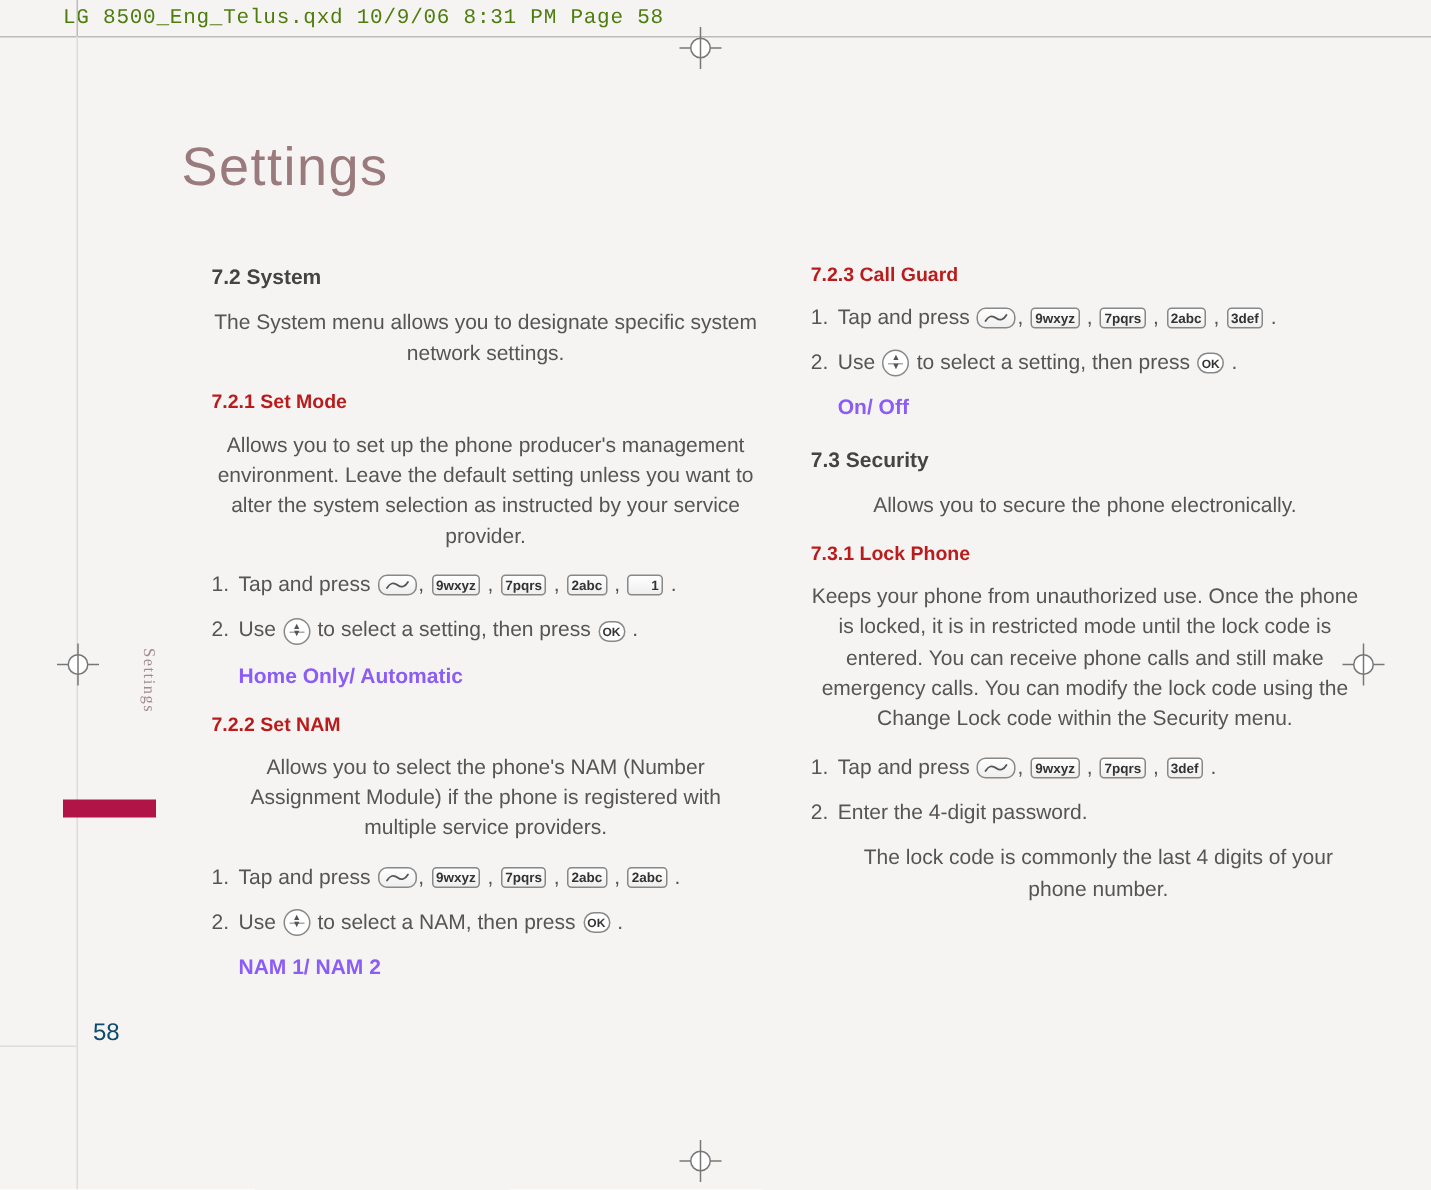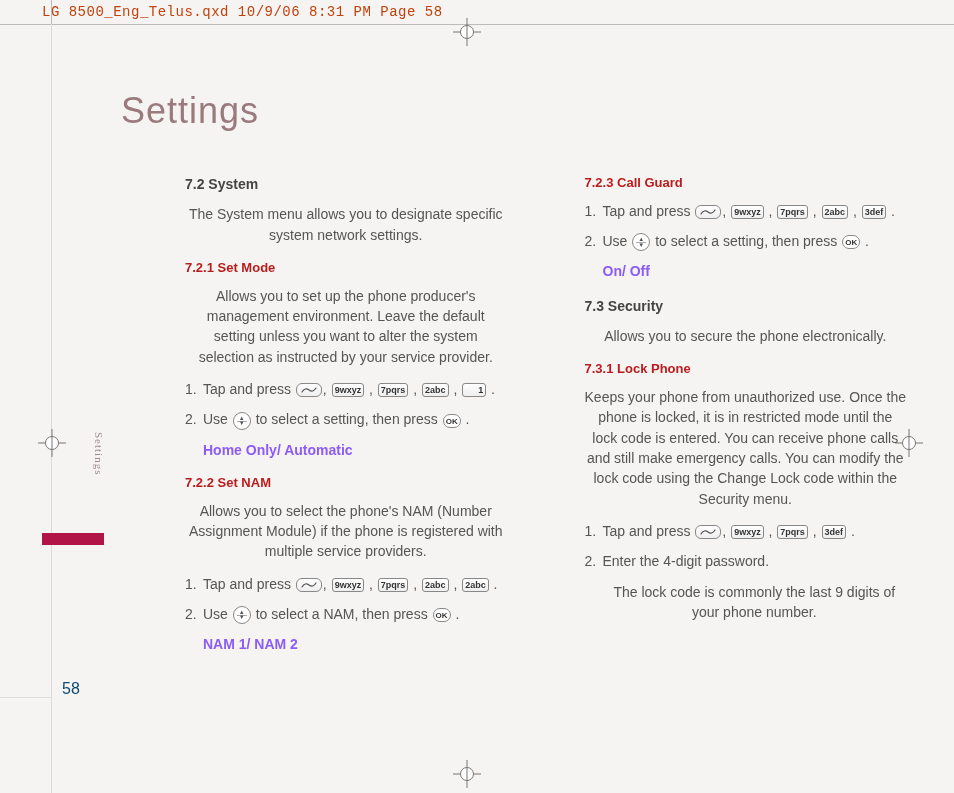--- a/index.html
+++ b/index.html
@@ -1,18 +1,18 @@
 <!DOCTYPE html>
 <html><head>
 <meta charset="utf-8">
 <style>
   * { box-sizing: border-box; margin: 0; padding: 0; }
   html, body { width: 954px; height: 793px; background: #fff; font-family: Arial, Helvetica, sans-serif; color: #333; }
   .page { position: relative; width: 954px; height: 793px; background: #f6f4f2; }
-  .header-line { position: absolute; top: 4px; left: 42px; font-family: "Courier New", monospace; font-size: 14px; color: #c2410c; letter-spacing: 0.5px; }
+  .header-line { position: absolute; top: 4px; left: 42px; font-family: "Courier New", monospace; font-size: 14px; color: #4d7c0f; letter-spacing: 0.5px; }
   .crop-top-rule { position: absolute; top: 24px; left: 0; right: 0; height: 1px; background: #bbb; }
   .crop-top-tick { position: absolute; top: 0; left: 51px; width: 1px; height: 24px; background: #bbb; }
   .margin-rule-v { position: absolute; top: 24px; bottom: 0; left: 51px; width: 1px; background: #dcdcdc; }
   .margin-rule-h { position: absolute; left: 0; top: 697px; width: 51px; height: 1px; background: #dcdcdc; }
 
   .reg-mark { position: absolute; width: 28px; height: 28px; }
   .reg-mark::before, .reg-mark::after { content: ""; position: absolute; background: #777; }
   .reg-mark::before { left: 0; right: 0; top: 50%; height: 1px; transform: translateY(-0.5px); }
   .reg-mark::after  { top: 0; bottom: 0; left: 50%; width: 1px; transform: translateX(-0.5px); }
   .reg-mark .ring { position: absolute; top:50%; left:50%; width: 14px; height: 14px; border: 1px solid #777; border-radius: 50%; transform: translate(-50%,-50%); background: #fff; }
@@ -22,21 +22,21 @@
   .reg-right { top: 443px; left: 895px; transform: translateY(-50%); }
 
   .title { position: absolute; left: 121px; top: 90px; font-size: 36px; font-weight: 300; color: #9a7a7c; letter-spacing: 1px; font-family: "Helvetica Neue", Arial, sans-serif; }
 
   .side-label { position: absolute; left: 105px; top: 432px; transform: rotate(90deg); transform-origin: left top; font-size: 11px; color: #a08c8e; letter-spacing: 1px; font-family: Georgia, serif; }
   .side-tab { position: absolute; left: 42px; top: 533px; width: 62px; height: 12px; background: #b11446; }
 
   .page-num { position: absolute; left: 62px; top: 680px; font-size: 16px; color: #0c4a6e; }
 
   .cols { position: absolute; left: 141px; top: 170px; right: 48px; bottom: 110px; display: flex; gap: 34px; font-size: 14px; color: #555; line-height: 1.45; font-family: "Helvetica Neue", Arial, sans-serif; }
-  .col { flex: 1 1 0; margin-left: 44px; }
+  .col { flex: 1 1 0; }
   .h2 { font-weight: 700; font-size: 14px; margin: 4px 0 10px; color: #444; }
   .h3 { font-weight: 700; font-size: 13px; margin: 14px 0 8px; color: #b91c1c; }
   .para { margin: 0 0 12px; text-align: center; }
   .step { margin: 0 0 10px; padding-left: 18px; position: relative; }
   .step .n { position: absolute; left: 0; }
   .opt { font-weight: 700; margin: 2px 0 14px 18px; color: #8b5cf6; }
   .indent { margin-left: 18px; }
 
   .key { display: inline-block; vertical-align: middle; border: 1px solid #888; border-radius: 3px; background: linear-gradient(#fff,#eee); font-size: 9px; line-height: 12px; min-width: 24px; height: 14px; text-align: right; color: #333; font-weight: 700; padding: 0 2px; margin: 0 1px; font-family: Arial, sans-serif; }
   .key.menu { min-width: 26px; border-radius: 6px; }
@@ -174,17 +174,17 @@
         <span class="key">9wxyz</span><span> , </span>
         <span class="key">7pqrs</span><span> , </span>
         <span class="key">3def</span><span> .</span>
       </div>
 
       <div class="step">
         <span class="n">2.</span>
         <span>Enter the 4-digit password.</span>
       </div>
 
-      <div class="para indent">The lock code is commonly the last 9 digits of your phone number.</div>
+      <div class="para indent">The lock code is commonly the last 4 digits of your phone number.</div>
     </div>
 
   </div>
 </div>
 
 </body></html>

